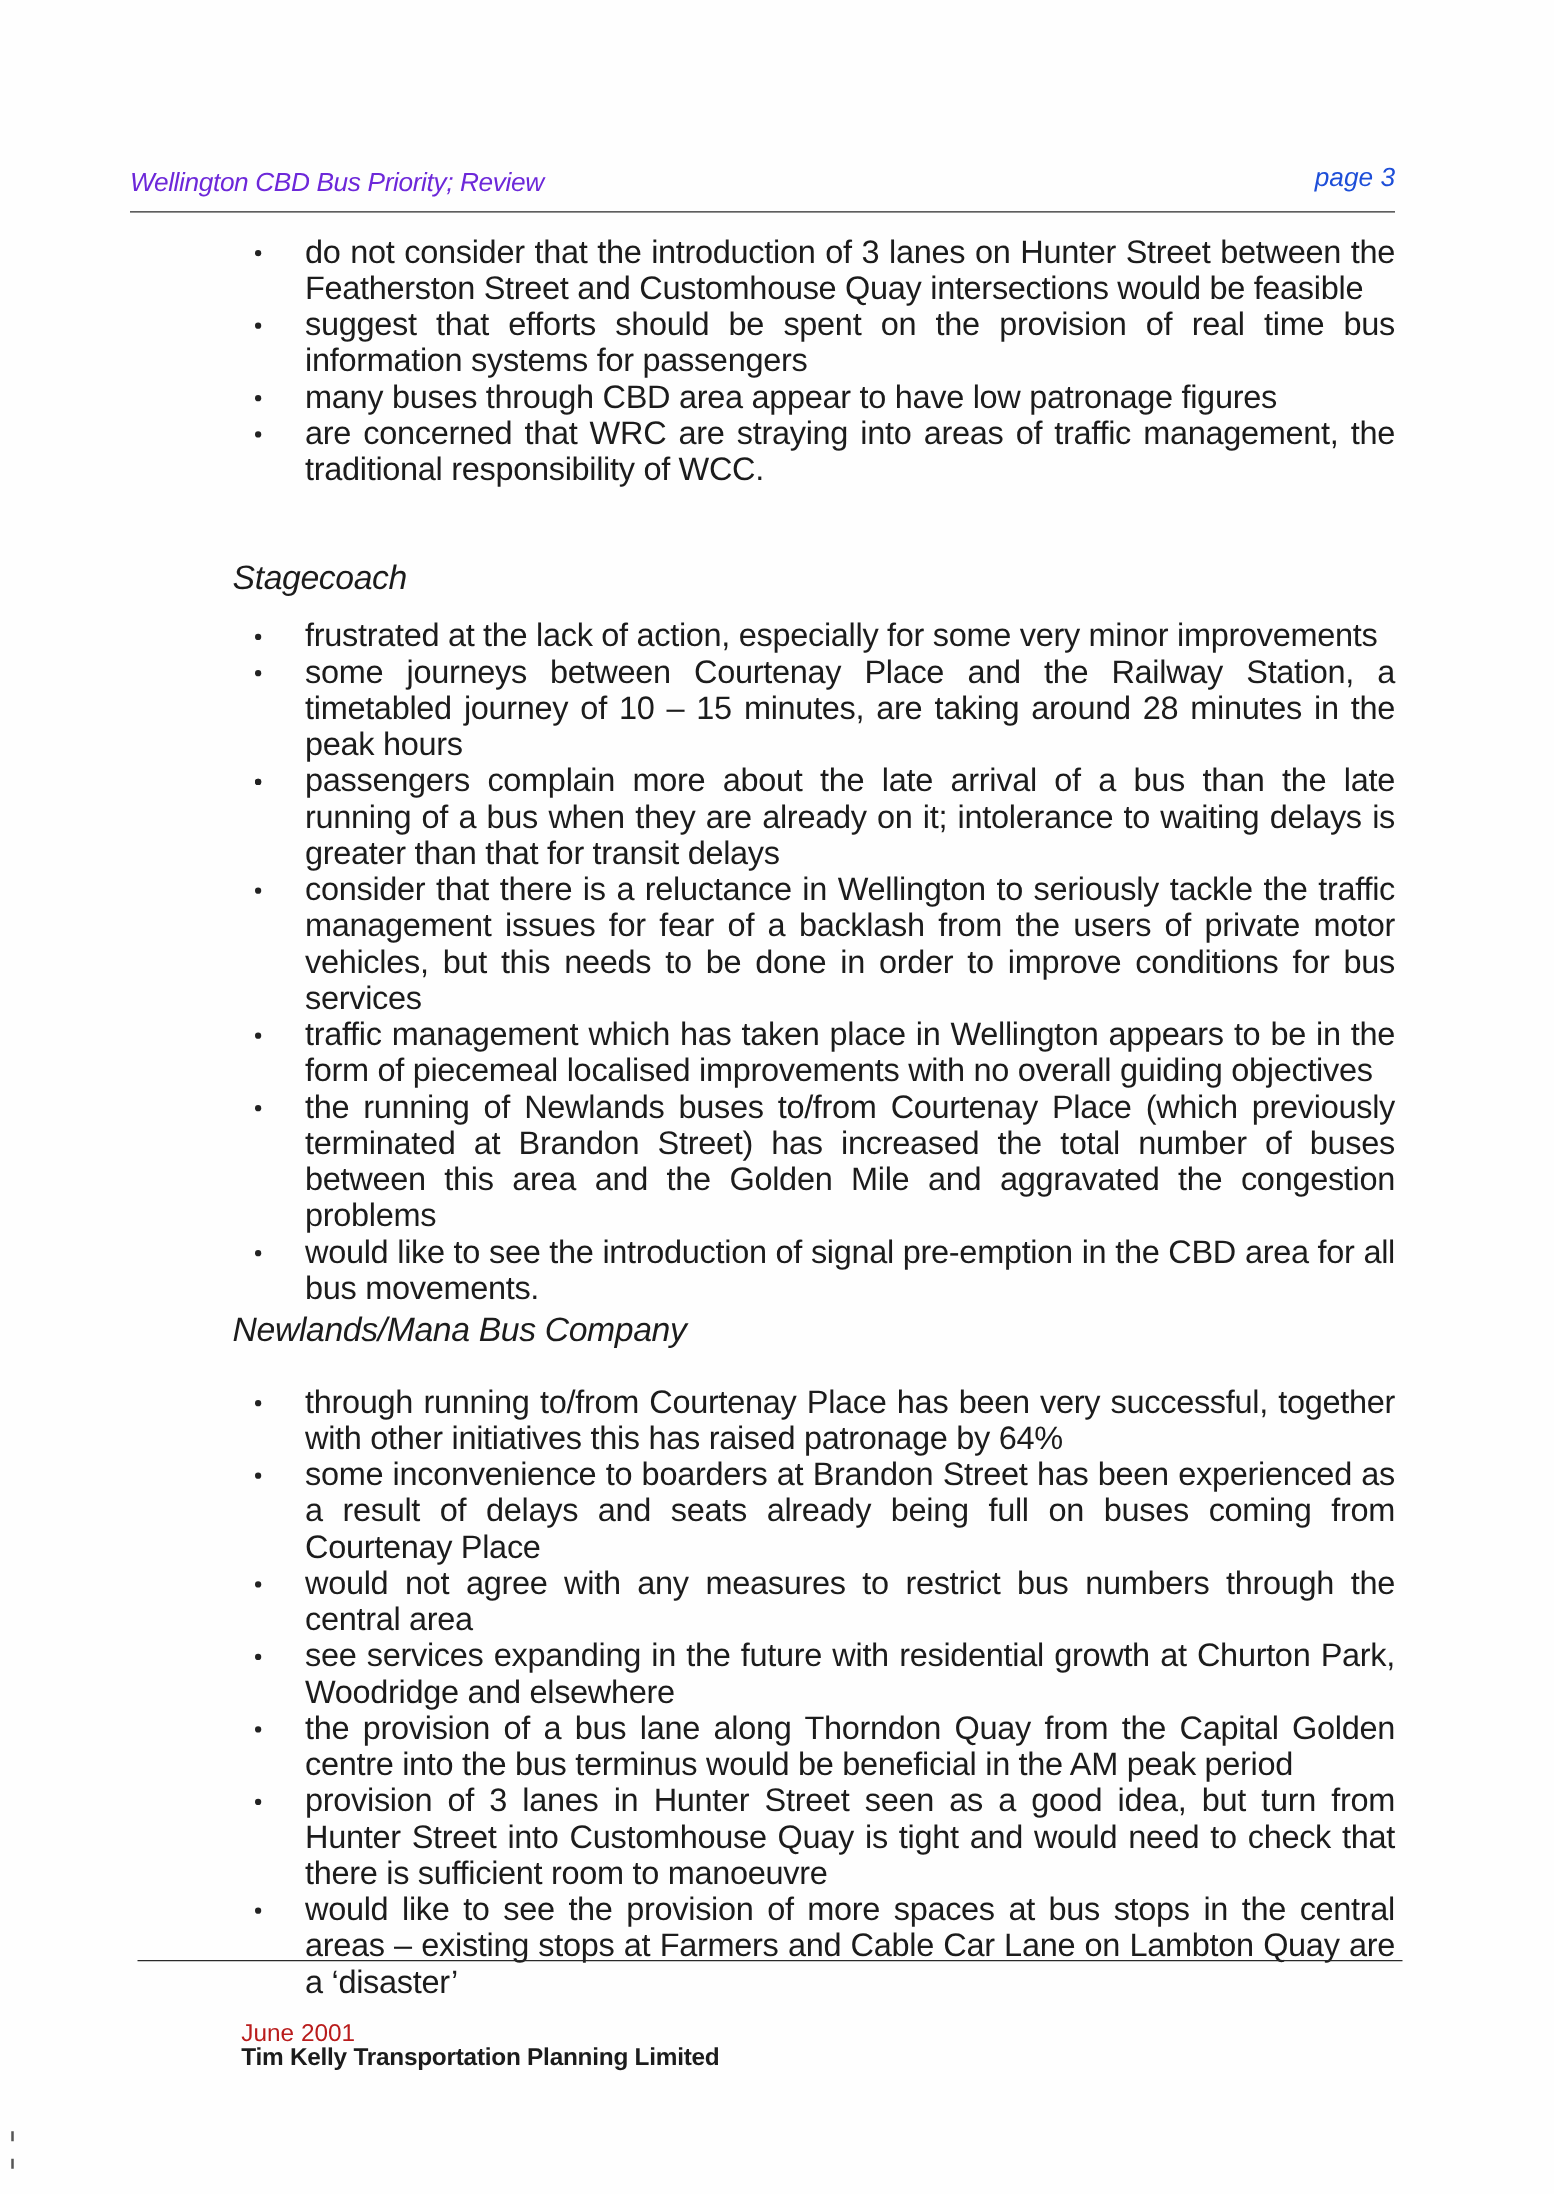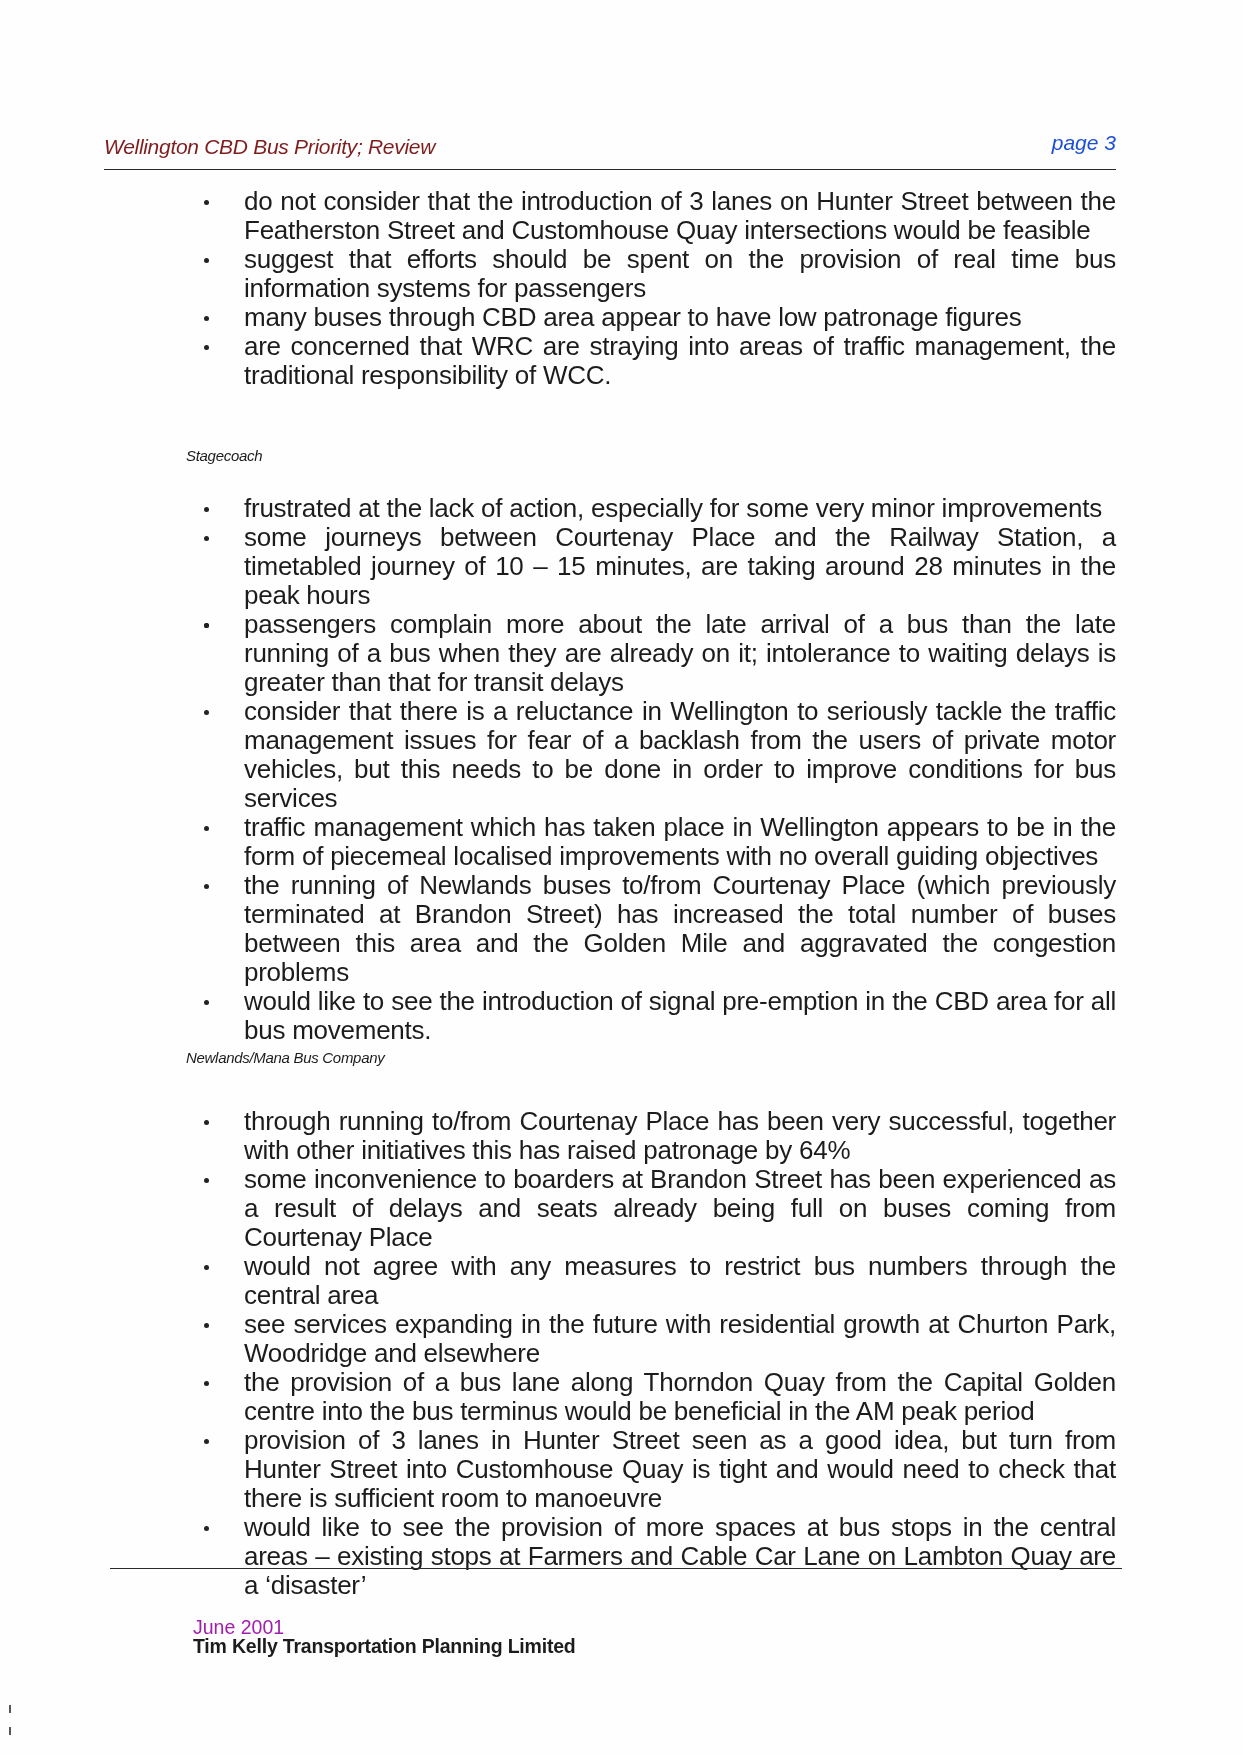--- a/index.html
+++ b/index.html
@@ -24,21 +24,21 @@
       height: 38px;
       border-bottom: 1.5px solid #2a2a2a;
     }
     .header-title {
       position: absolute;
       left: 0;
       top: 4px;
       font-style: italic;
       font-size: 21px;
       letter-spacing: -0.3px;
-      color: #7f1d1d;
+      color: #6d28d9;
       text-align: right;
     }
     .header-page {
       position: absolute;
       right: 0;
       top: 0;
       font-style: italic;
       font-size: 21px;
       color: #1d4ed8;
     }
@@ -71,21 +71,21 @@
       top: 13px;
       width: 5px;
       height: 5px;
       border-radius: 50%;
       background: #222;
     }
     .section-heading {
       position: absolute;
       left: 186px;
       font-style: italic;
-      font-size: 15px;
+      font-size: 27px;
       letter-spacing: -0.3px;
       color: #1c1c1c;
     }
     .footer-rule {
       position: absolute;
       left: 110px;
       top: 1568px;
       width: 1012px;
       height: 0;
       border-top: 1.5px solid #2a2a2a;
@@ -98,21 +98,21 @@
       font-size: 19.5px;
       letter-spacing: -0.2px;
       color: #1c1c1c;
       margin-top: 39px;
     }
     .footer-date {
       position: absolute;
       left: 193px;
       top: 1616px;
       font-size: 19.5px;
-      color: #a21caf;
+      color: #b91c1c;
     }
     .scan-mark {
       position: absolute;
       left: 9px;
       width: 2px;
       height: 8px;
       background: #555;
     }
   </style>
 </head>

